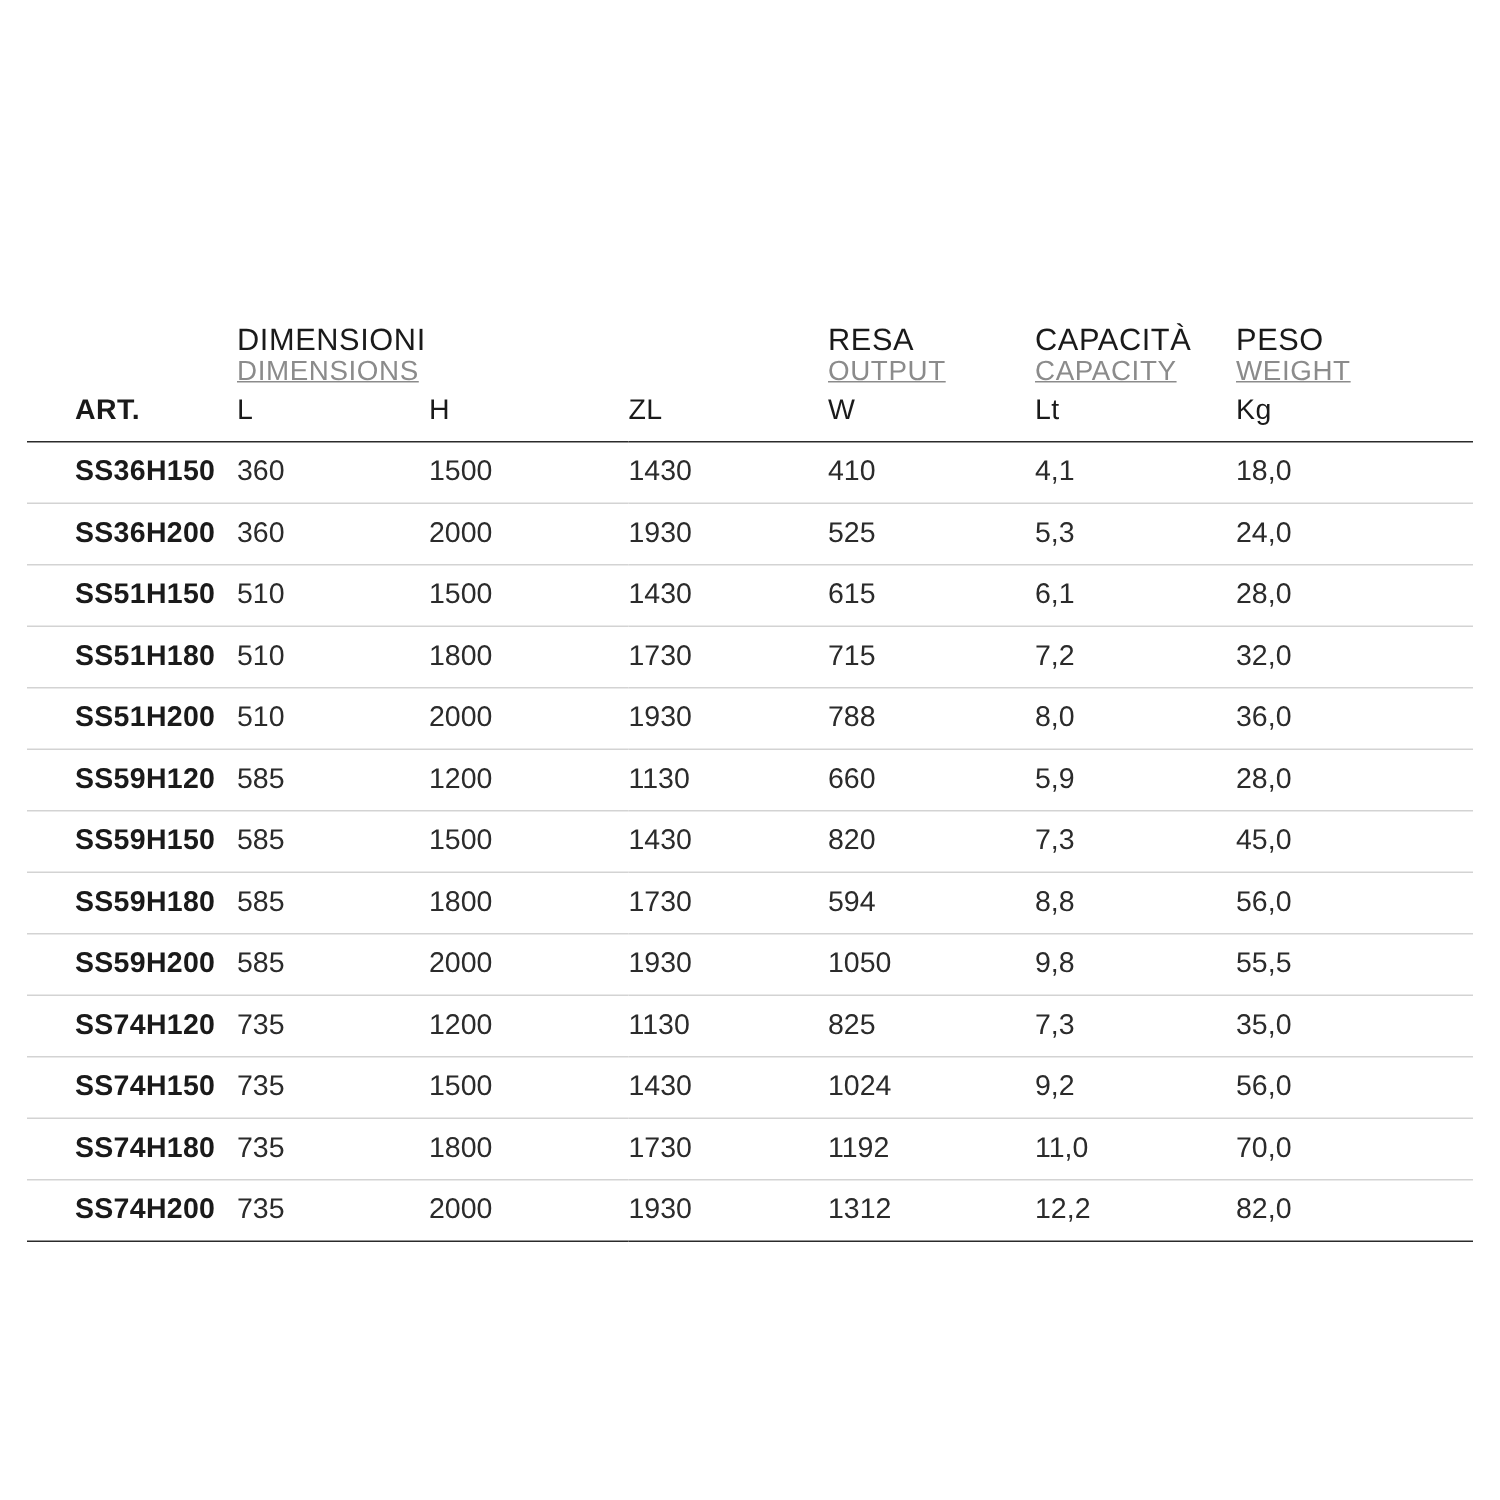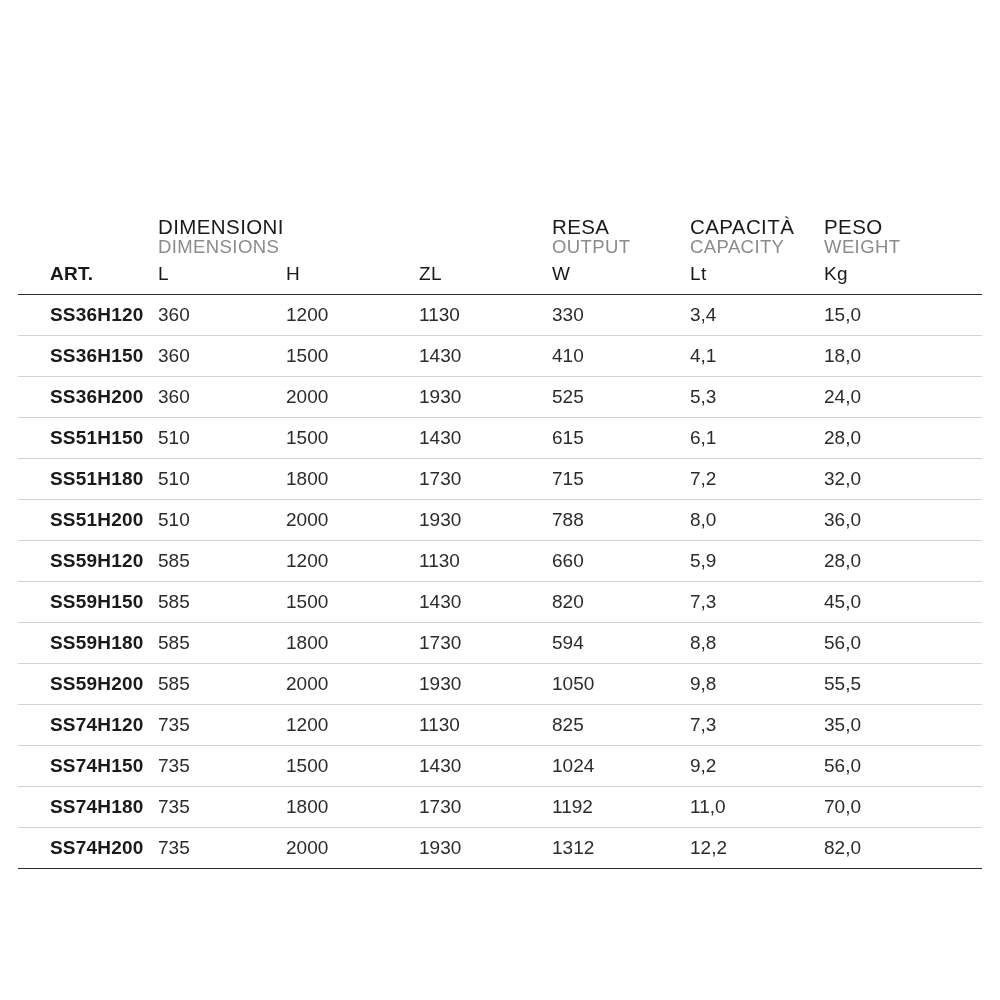--- a/index.html
+++ b/index.html
@@ -49,20 +49,21 @@
   }
   .grp .it {
     font-size: 20.5px;
     letter-spacing: 0.4px;
     color: #1a1a1a;
   }
   .grp .en {
     font-size: 18.5px;
     letter-spacing: 0.4px;
     color: #8b8b8b;
+    text-decoration: underline;
   }
 
   
   .lbl-row td {
     font-size: 19px;
     padding: 2px 0 9px 0;
     border-bottom: 1.6px solid #2b2b2b;
     vertical-align: bottom;
     letter-spacing: 0.3px;
   }
@@ -136,29 +137,20 @@
         <td>L</td>
         <td>H</td>
         <td>ZL</td>
         <td>W</td>
         <td>Lt</td>
         <td>Kg</td>
       </tr>
     </thead>
     <tbody>
       <tr>
-        <td class="art">SS36H120</td>
-        <td class="num">360</td>
-        <td class="num">1200</td>
-        <td class="num">1130</td>
-        <td class="num">330</td>
-        <td class="num">3,4</td>
-        <td class="num">15,0</td>
-      </tr>
-      <tr>
         <td class="art">SS36H150</td>
         <td class="num">360</td>
         <td class="num">1500</td>
         <td class="num">1430</td>
         <td class="num">410</td>
         <td class="num">4,1</td>
         <td class="num">18,0</td>
       </tr>
       <tr>
         <td class="art">SS36H200</td>

